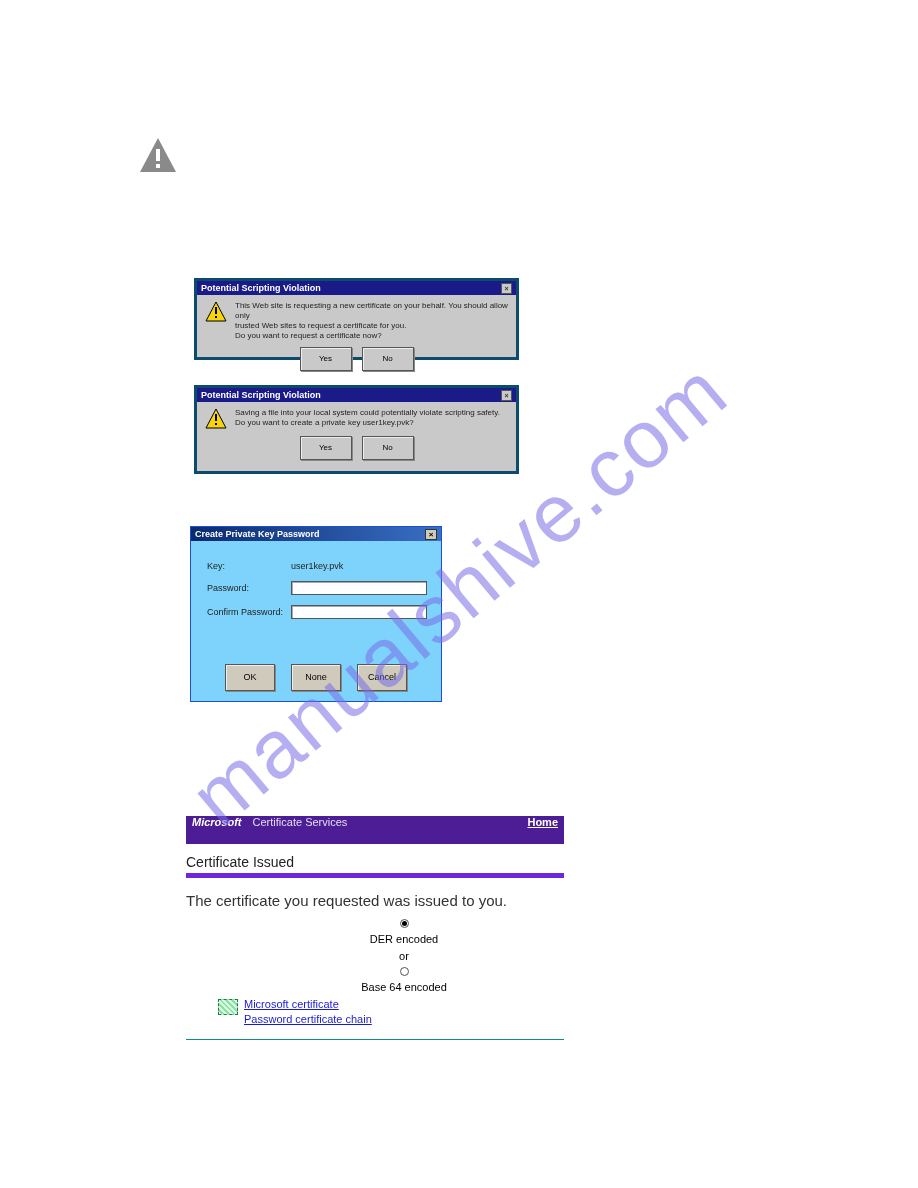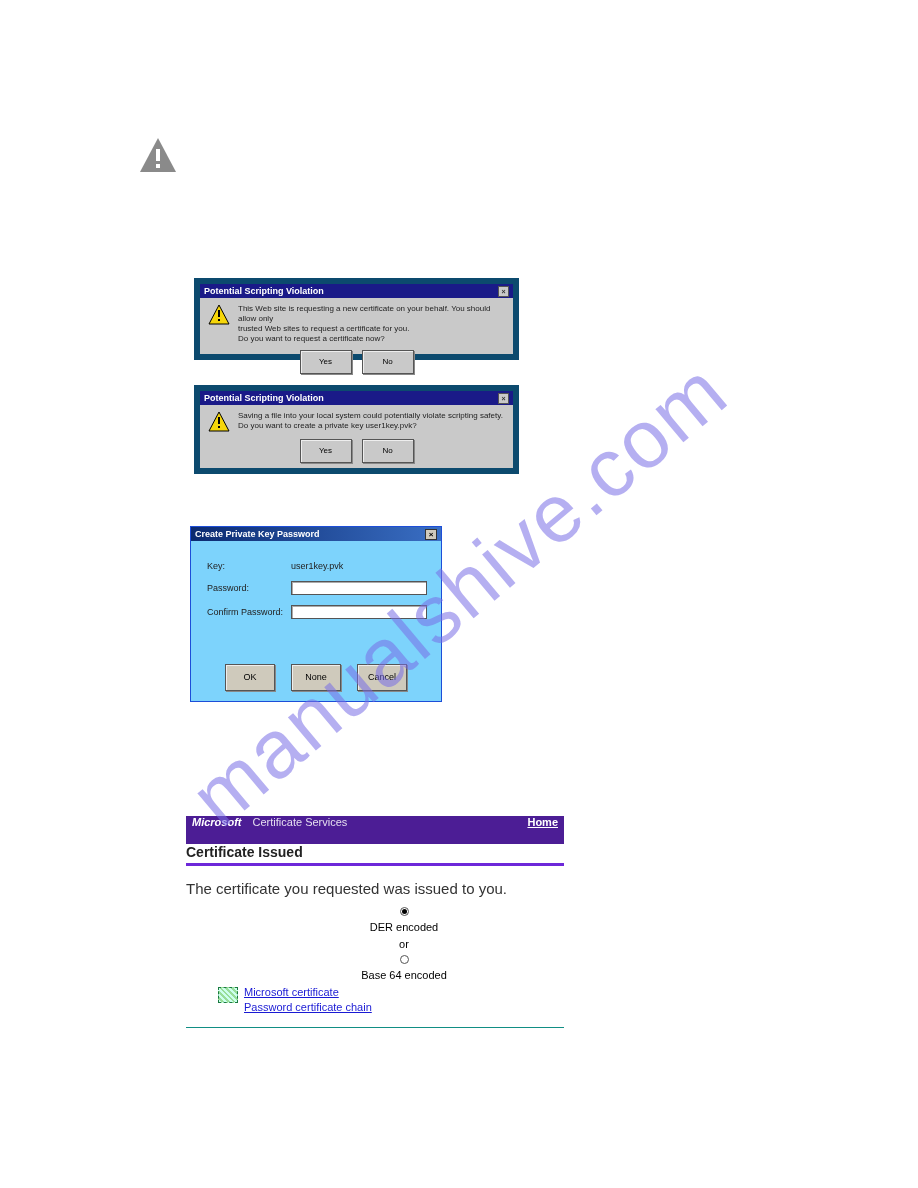--- a/index.html
+++ b/index.html
@@ -29,21 +29,21 @@
       top: 138px;
       left: 140px;
     }
     .caution-triangle svg { display: block; }
 
     
     .psv-dialog {
       position: absolute;
       left: 194px;
       width: 325px;
-      border: 6px solid #0c4a6e;
+      border: 3px solid #0c4a6e;
       background: #c9c9c9;
     }
     .psv1 { top: 278px; height: 82px; }
     .psv2 { top: 385px; height: 89px; }
     .psv-titlebar {
       background: #1a1a88;
       color: #ffffff;
       font-size: 9px;
       font-weight: bold;
       padding: 2px 4px;
@@ -175,24 +175,25 @@
       display: flex;
       justify-content: space-between;
       align-items: flex-start;
       padding: 0 6px;
       font-size: 11px;
     }
     .cert-banner .ms { font-style: italic; font-weight: bold; }
     .cert-banner .svc { font-weight: 300; opacity: 0.85; margin-left: 4px; }
     .cert-home { font-weight: bold; text-decoration: underline; }
     .cert-heading {
+      margin-top: 10px;
       font-size: 14px;
-      font-weight: bold;
+      font-weight: normal;
       color: #222;
-      border-bottom: 3px solid #6d28d9;
+      border-bottom: 5px solid #6d28d9;
       padding-bottom: 3px;
       margin-bottom: 14px;
     }
     .cert-text {
       font-size: 15px;
       color: #333;
       margin-bottom: 10px;
     }
     .cert-opts {
       font-size: 11px;

